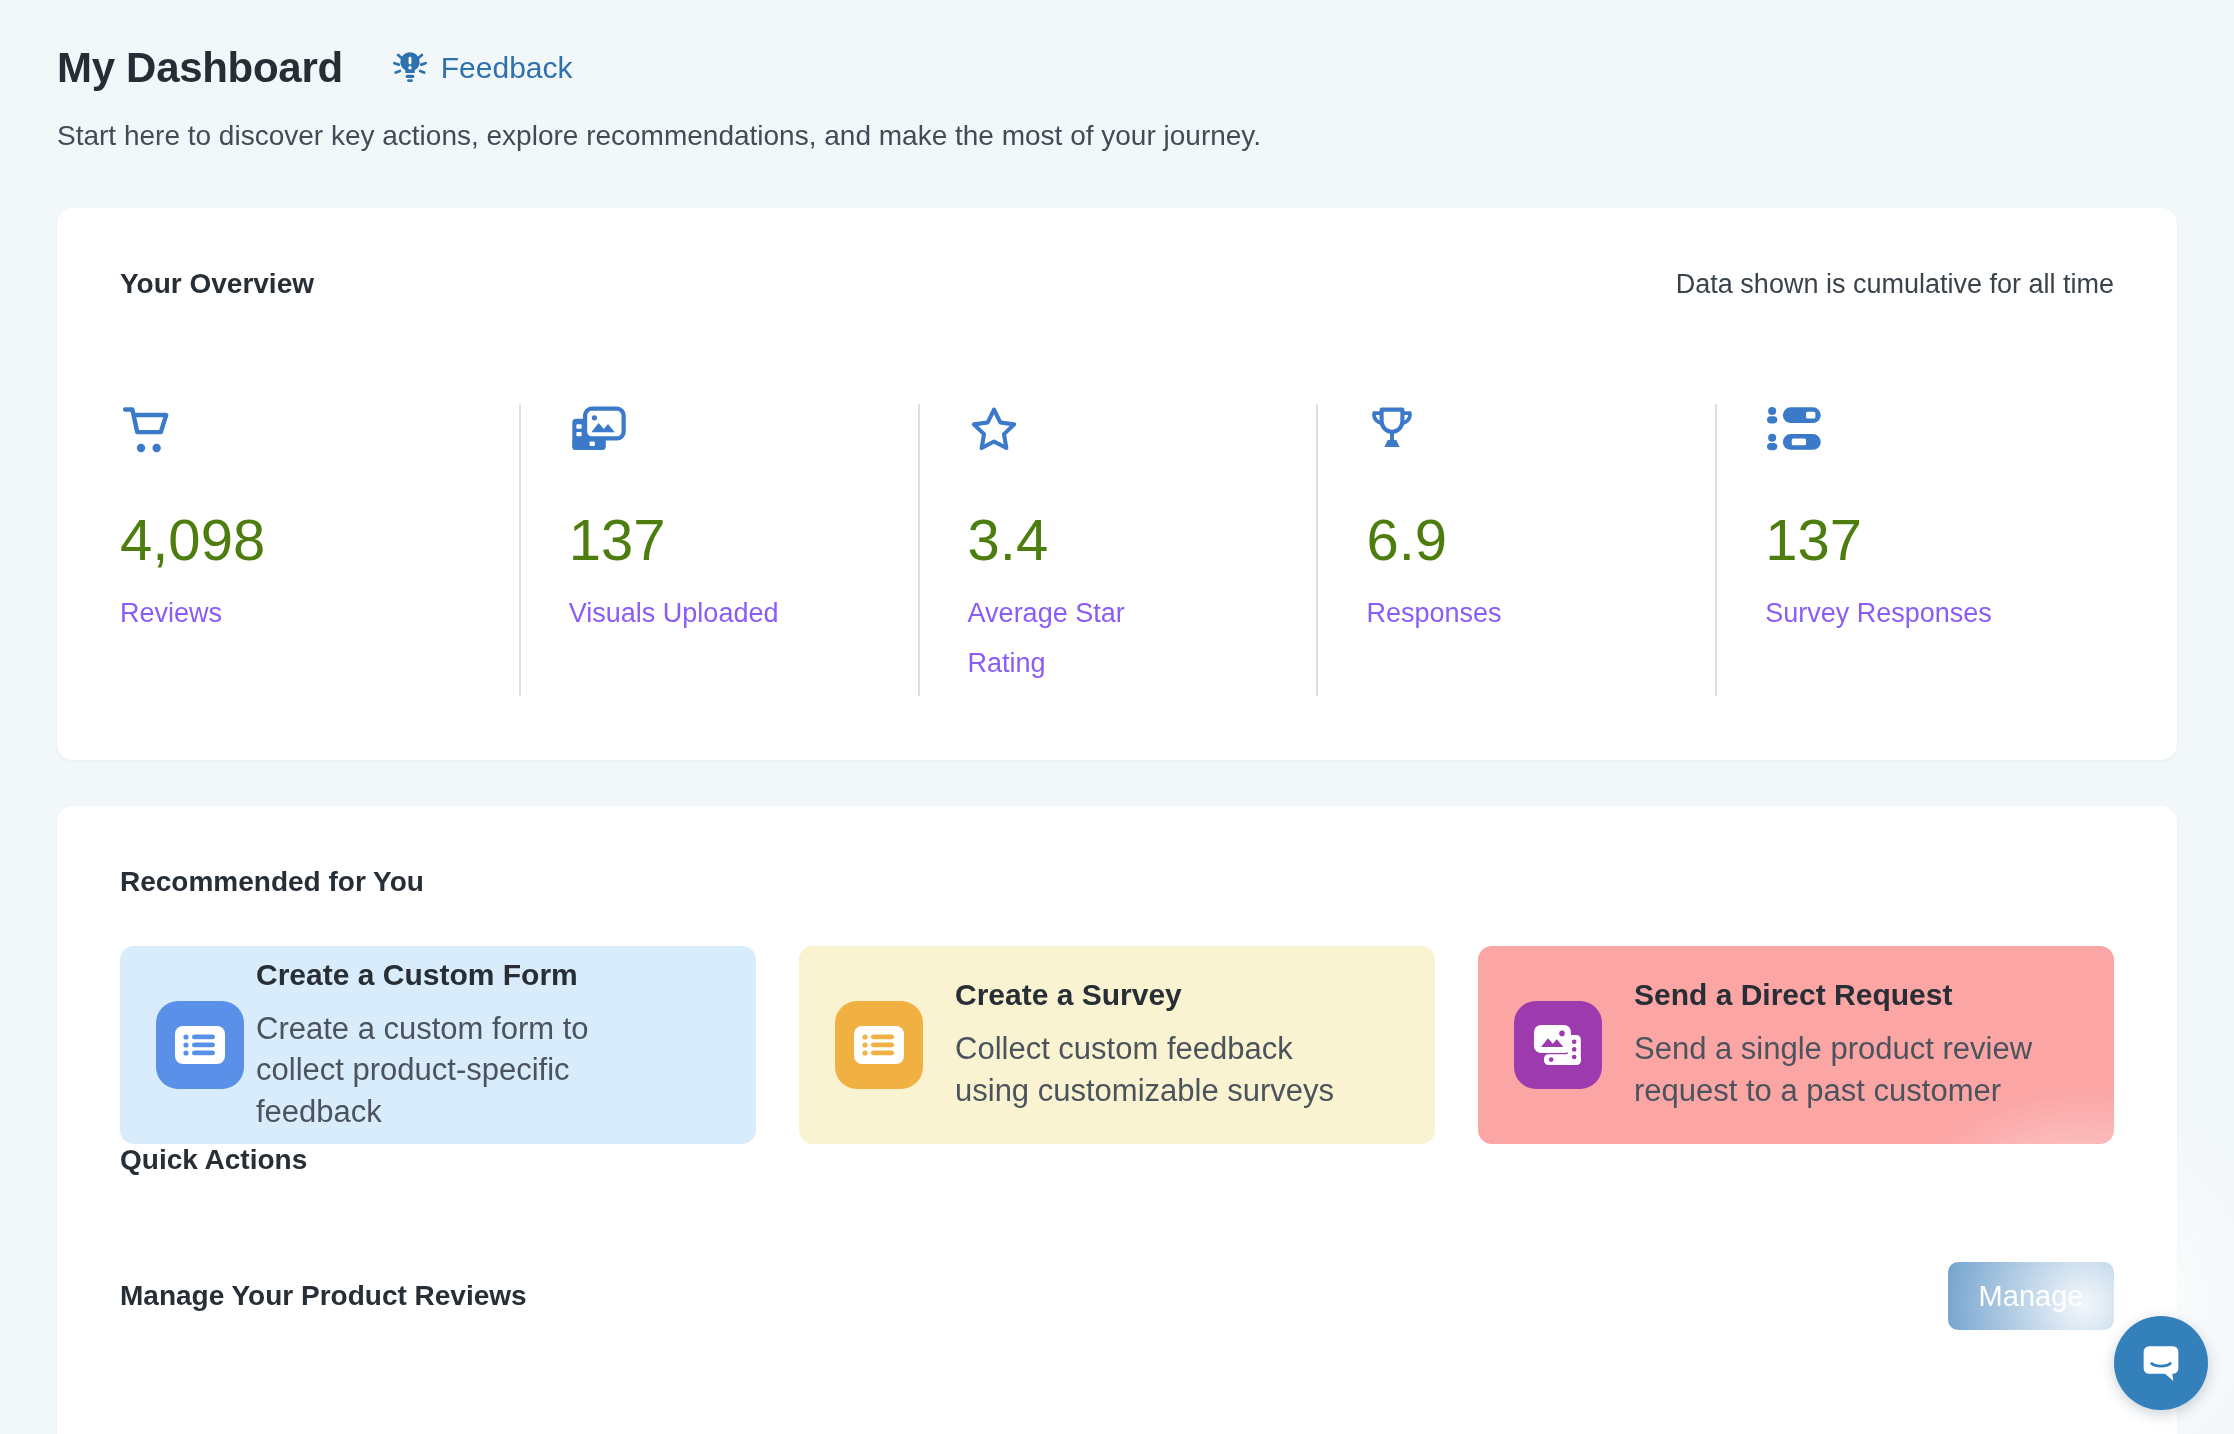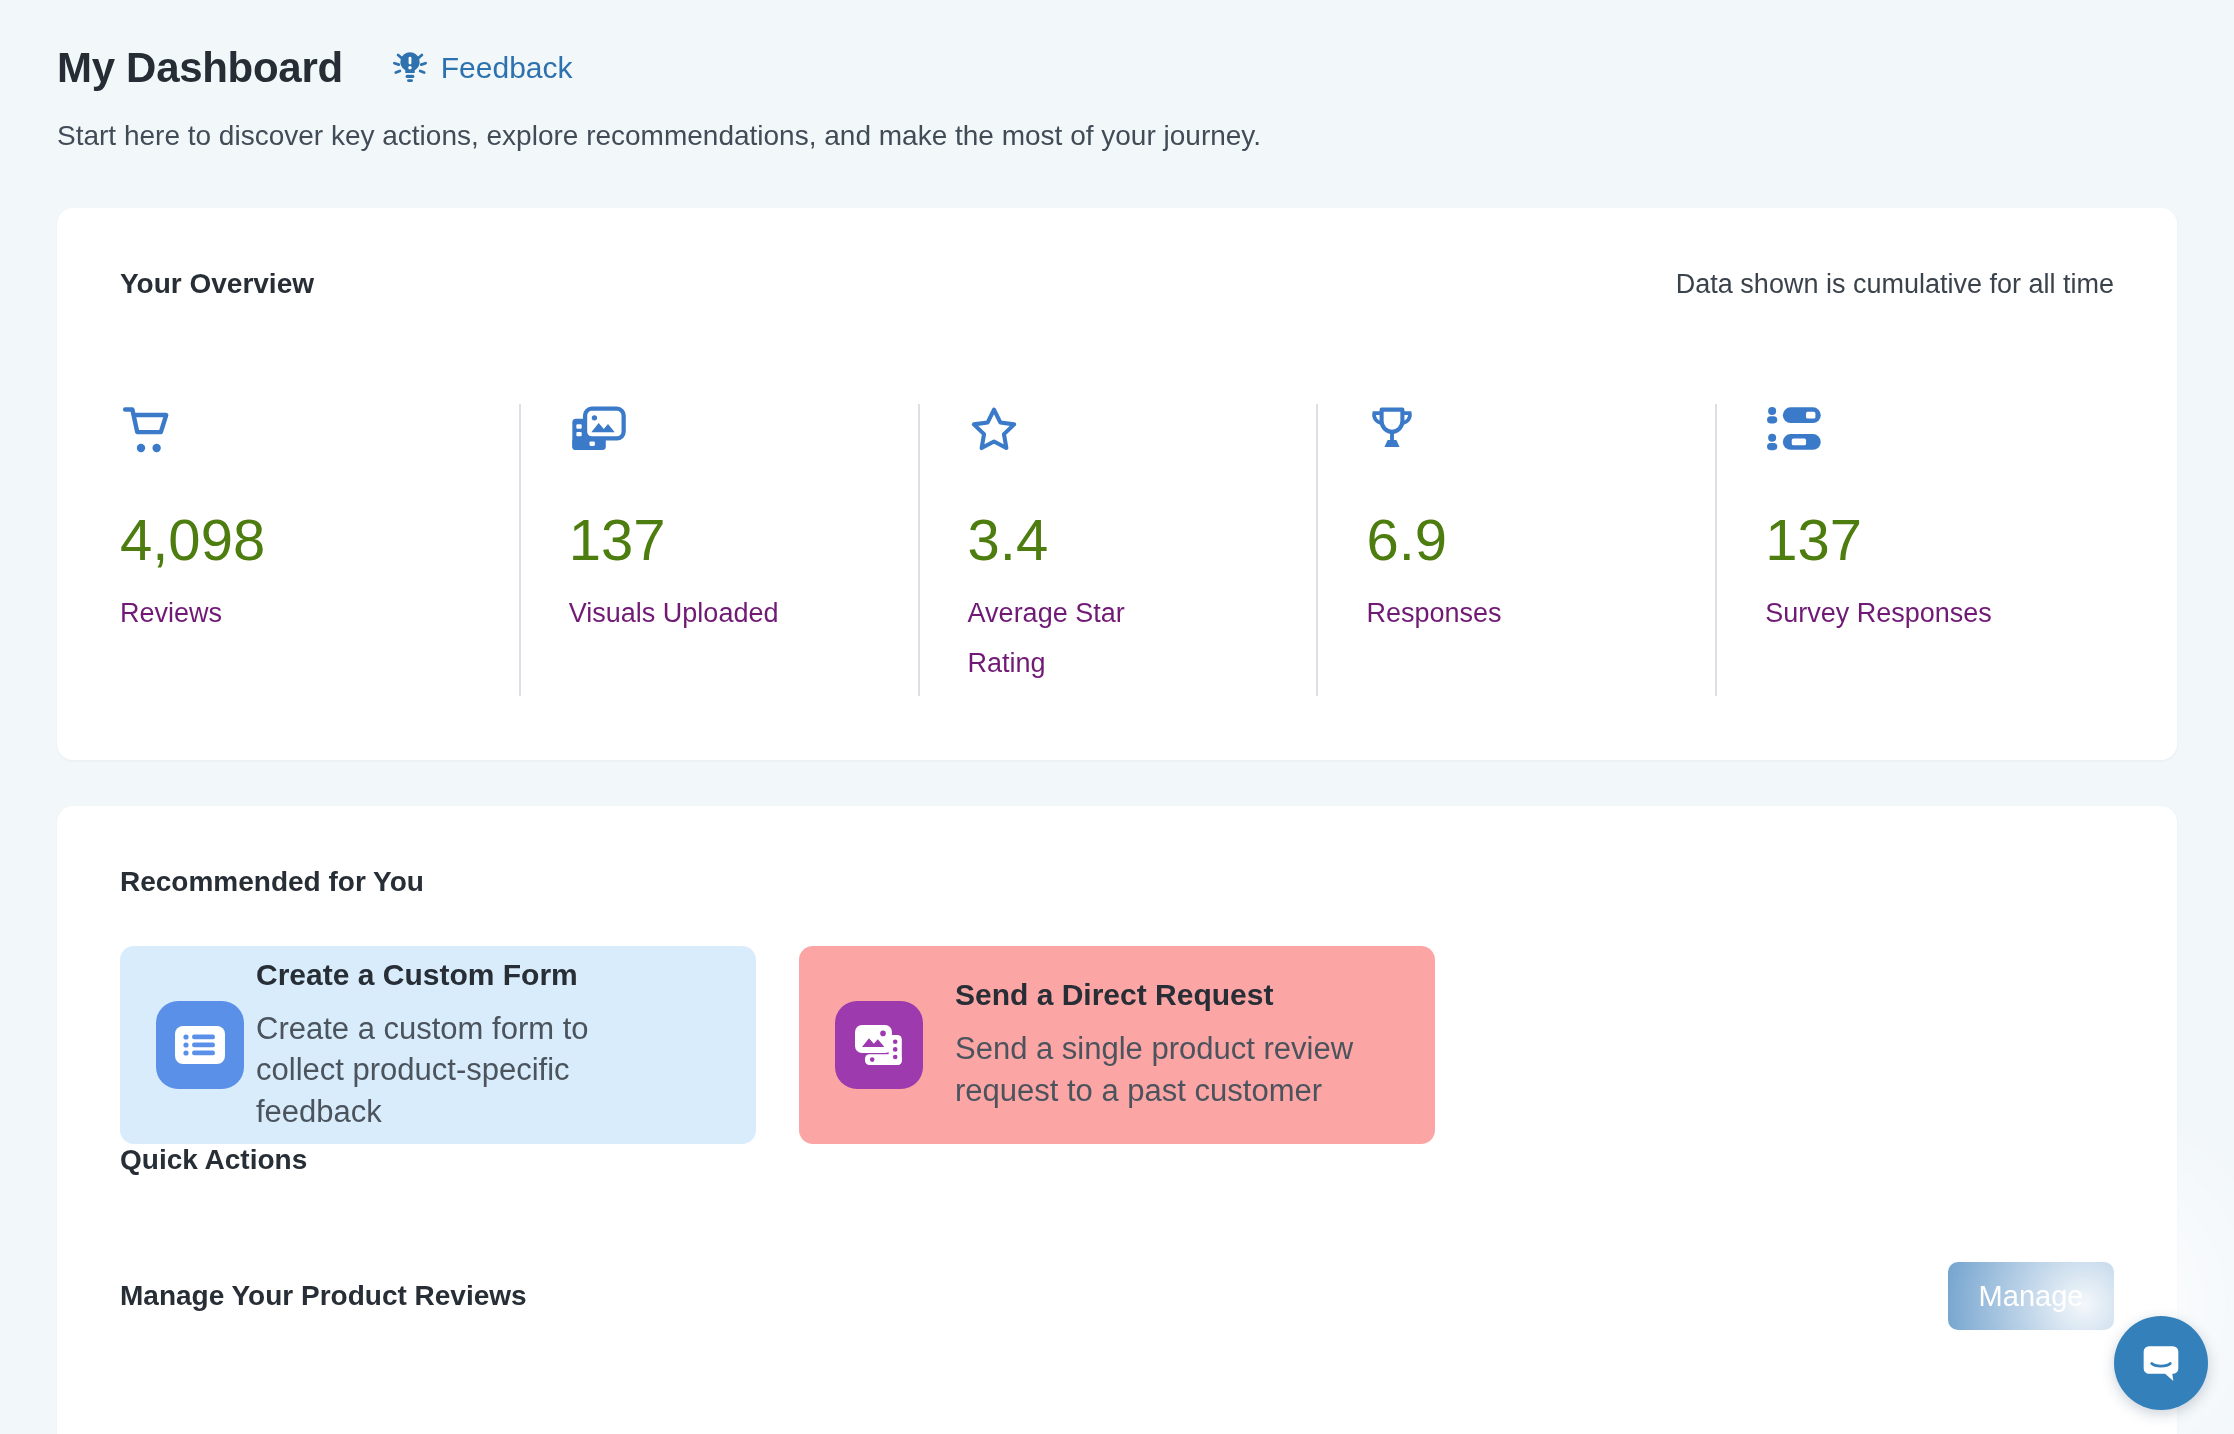--- a/index.html
+++ b/index.html
@@ -38,21 +38,21 @@
   
   .stats-row {
     margin-top: 104px;
     display: grid; grid-template-columns: repeat(5, 1fr);
     min-height: 292px; margin-bottom: 4px;
   }
   .stat { padding-right: 24px; }
   .stat + .stat { border-left: 2px solid #dcdfe4; padding-left: 48px; }
   .stat-icon { height: 58px; display: flex; align-items: flex-start; }
   .stat-value { margin-top: 44px; font-size: 58px; font-weight: 400; color: #4d7c0f; }
-  .stat-label { margin-top: 16px; font-size: 27px; color: #701a75; line-height: 1.85; }
+  .stat-label { margin-top: 16px; font-size: 27px; color: #8b5cf6; line-height: 1.85; }
   .stat:nth-child(3) .stat-label { max-width: 195px; }
 
   
   .lower-card { margin-top: 46px; min-height: 760px; border-bottom-left-radius: 0; border-bottom-right-radius: 0; }
   .tiles { margin-top: 48px; display: grid; grid-template-columns: repeat(3, 1fr); gap: 43px; }
   .tile {
     height: 198px; border-radius: 14px; display: flex; align-items: center;
     padding: 0 36px; gap: 32px; cursor: pointer;
   }
   .tile-blue   { background: #d9ecfb; gap: 12px; }
@@ -220,20 +220,37 @@
             <circle cx="6" cy="14" r="1.3" fill="currentColor"></circle>
             <rect x="9" y="12.8" width="11.5" height="2.3" rx="1.15" fill="currentColor"></rect>
           </svg>
         </div>
         <div class="tile-text">
           <div class="tile-title">Create a Custom Form</div>
           <div class="tile-desc">Create a custom form to collect product-specific feedback</div>
         </div>
       </div>
 
+      <div class="tile tile-yellow">
+        <div class="tile-icon-square icon-bg-orange">
+          <svg width="52" height="40" viewBox="0 0 26 20">
+            <rect x="0.5" y="0.5" width="25" height="19" rx="4" fill="#ffffff"></rect>
+            <circle cx="6" cy="6" r="1.3" fill="currentColor"></circle>
+            <rect x="9" y="4.8" width="11.5" height="2.3" rx="1.15" fill="currentColor"></rect>
+            <circle cx="6" cy="10" r="1.3" fill="currentColor"></circle>
+            <rect x="9" y="8.8" width="11.5" height="2.3" rx="1.15" fill="currentColor"></rect>
+            <circle cx="6" cy="14" r="1.3" fill="currentColor"></circle>
+            <rect x="9" y="12.8" width="11.5" height="2.3" rx="1.15" fill="currentColor"></rect>
+          </svg>
+        </div>
+        <div class="tile-text">
+          <div class="tile-title">Create a Survey</div>
+          <div class="tile-desc">Collect custom feedback using customizable surveys</div>
+        </div>
+      </div>
 
       <div class="tile tile-pink">
         <div class="tile-icon-square icon-bg-purple">
           <svg width="52" height="48" viewBox="0 0 26 24">
             <rect x="1" y="2" width="18.5" height="14" rx="3.5" fill="#ffffff"></rect>
             <path d="M4.5 13l3.5-4.4 2.4 2.8 2-2.3 3.3 3.9z" fill="currentColor"></path>
             <circle cx="15" cy="6.2" r="1.4" fill="currentColor"></circle>
             <rect x="17.8" y="7" width="6.6" height="15" rx="2.2" fill="#ffffff"></rect>
             <rect x="6" y="16.6" width="18.4" height="5.4" rx="2.2" fill="#ffffff"></rect>
             <circle cx="21.1" cy="10.4" r="1.15" fill="currentColor"></circle>

